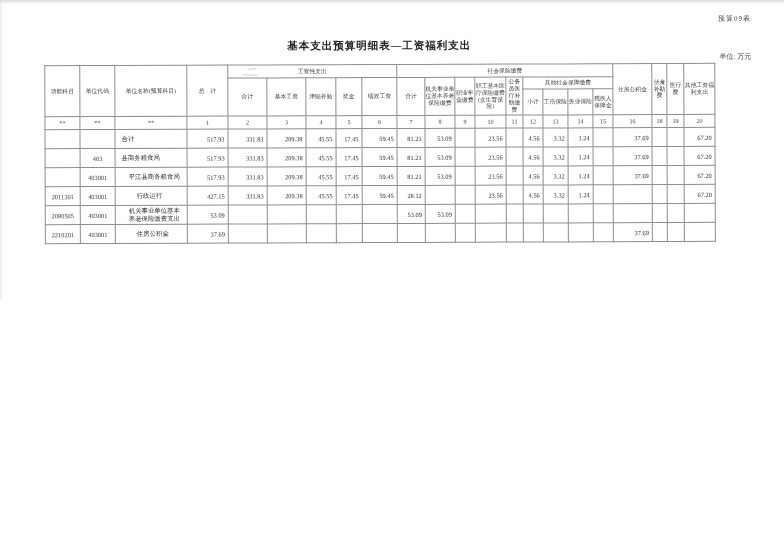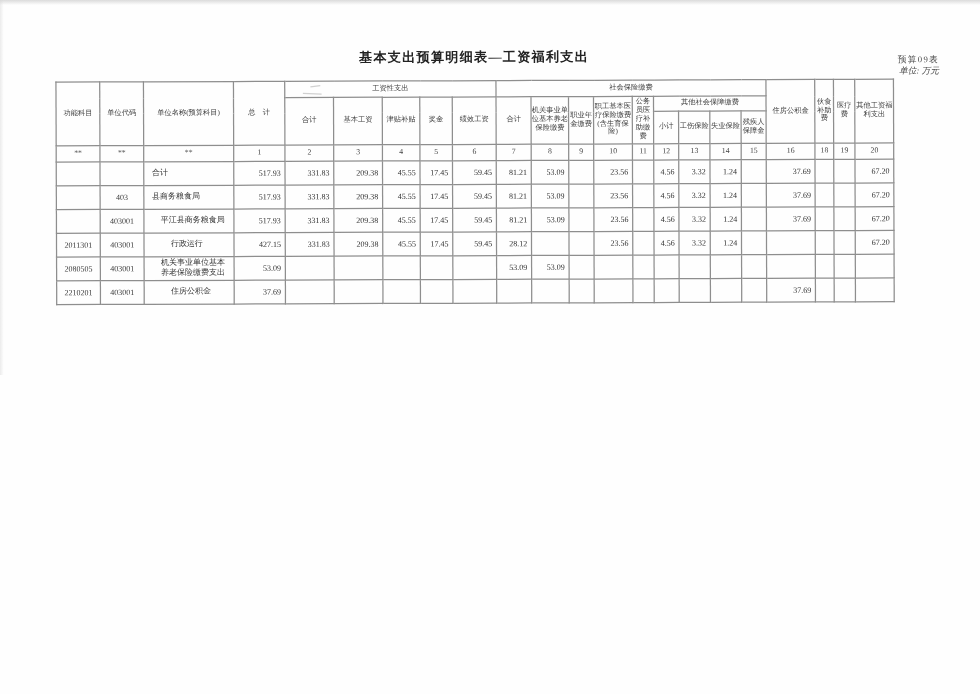--- a/index.html
+++ b/index.html
@@ -9,24 +9,24 @@
     font-family:"Liberation Serif","DejaVu Serif",serif;
     color:#2e2e2e;
     position:relative;
   }
   .scan-edge-top{position:absolute;top:0;left:0;width:784px;height:4px;
     background:linear-gradient(#cccccc,rgba(255,255,255,0));opacity:.7;}
   .scan-edge-left{position:absolute;top:0;left:0;width:3px;height:300px;
     background:linear-gradient(90deg,#d9d9d9,rgba(255,255,255,0));opacity:.5;}
   .sheet{position:absolute;top:0;left:0;width:784px;height:555px;transform:rotate(-0.2deg);}
 
-  .corner-label{position:absolute;top:44px;right:32px;font-size:7px;color:#4a4a4a;letter-spacing:1px;}
+  .corner-label{position:absolute;top:15px;right:32px;font-size:7px;color:#4a4a4a;letter-spacing:1px;}
   .page-title{position:absolute;top:39px;left:0;width:760px;text-align:center;
     font-size:10.5px;font-weight:bold;letter-spacing:1px;color:#222;}
-  .unit-note{position:absolute;top:53px;right:32px;font-size:7px;color:#4a4a4a;font-style:italic;}
+  .unit-note{position:absolute;top:53px;right:32px;font-size:7px;color:#4a4a4a;}
 
   table.budget{
     position:absolute;top:64px;left:45px;
     border-collapse:collapse;table-layout:fixed;width:670px;
     border:1px solid #4f4f4f;
   }
   .budget th,.budget td{
     border:1px solid #8e8e8e;
     padding:0;margin:0;
     font-weight:normal;

